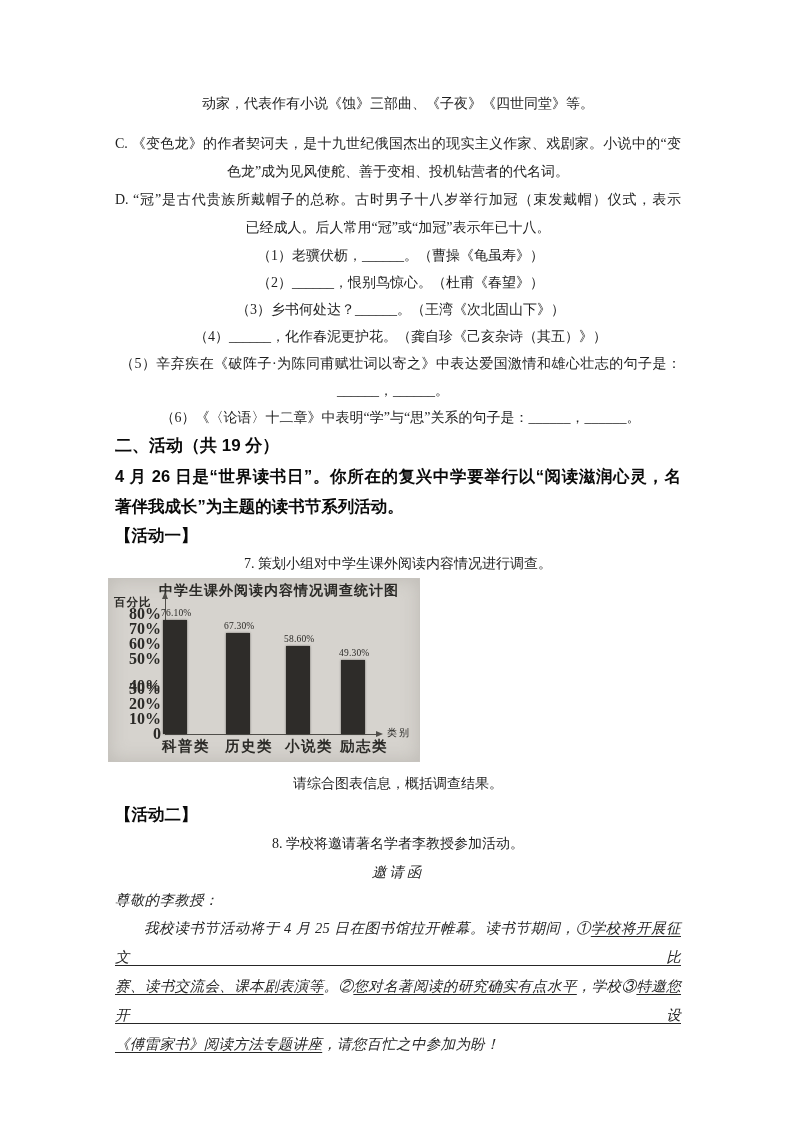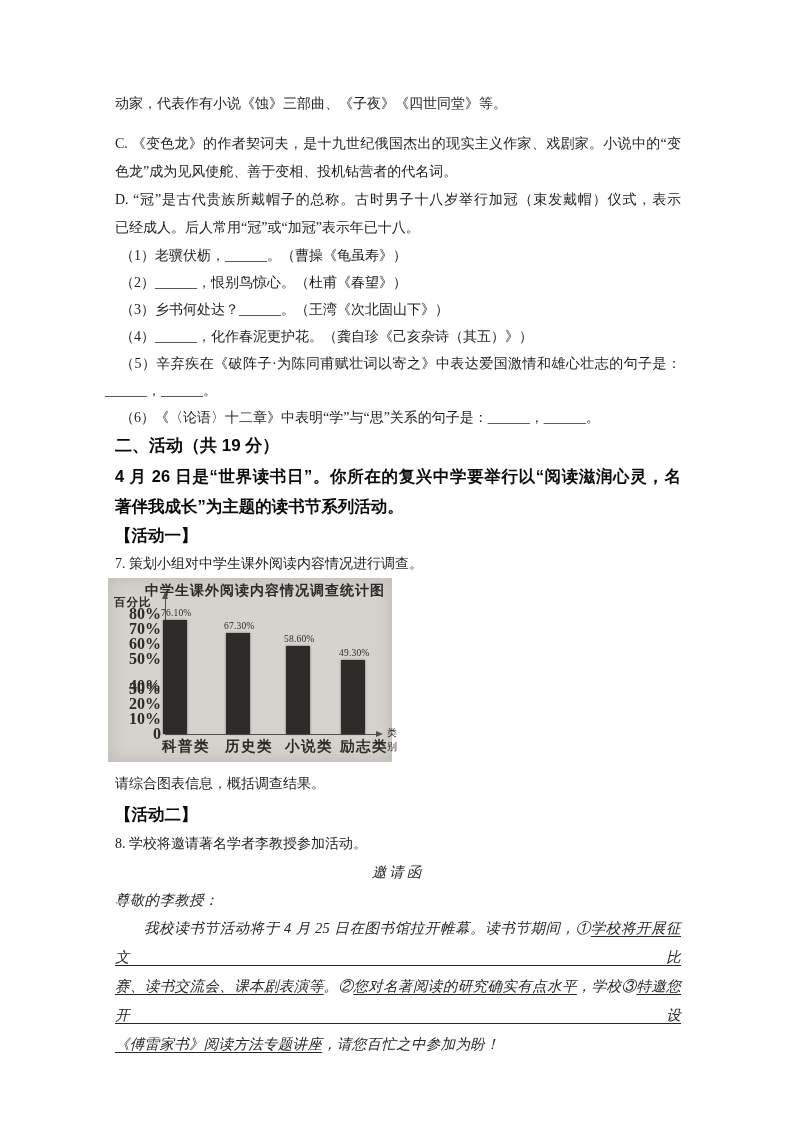--- a/index.html
+++ b/index.html
@@ -1,41 +1,41 @@
 <!DOCTYPE html>
 <html><head>
 <meta charset="utf-8">
 <style>
   * { margin:0; padding:0; box-sizing:border-box; }
   html,body { width:793px; height:1122px; }
   body { background:#ffffff; position:relative; overflow:hidden; }
   .content { position:absolute; left:115px; top:90px; width:566px; }
 
-  .t  { font-family:"Liberation Serif","DejaVu Serif",serif; font-size:14px; line-height:28px; color:#1e1e1e; }
+  .t  { font-family:"Liberation Serif","DejaVu Serif",serif; font-size:14px; line-height:28px; color:#1e1e1e;text-align:center; }
   .lh27 { line-height:27px; }
   .lh29 { line-height:29px; }
   .just { text-align:justify; text-align-last:justify; }
   .indent { padding-left:5px; }
   .outdent { margin-left:-10px; }
   .mb12 { margin-bottom:12px; }
   .mt8 { margin-top:8px; }
   .mt2 { margin-top:2px; }
 
   .hd { font-family:"Liberation Sans","DejaVu Sans",sans-serif; font-weight:bold; color:#0a0a0a; }
   .h2 { font-size:17px; line-height:30px; }
   .tb { font-size:16.5px; line-height:30px; }
   .h3 { font-size:16.5px; line-height:29px; }
 
   .kai { font-family:"Liberation Serif","DejaVu Serif",serif; font-style:italic; font-size:14.5px; line-height:29px; color:#262626; letter-spacing:0.3px; }
   .kai.center { text-align:center; letter-spacing:3px; line-height:28px; }
   .kai .u { text-decoration:underline; text-underline-offset:3px; }
   .ti2 { text-indent:29px; }
 
   
-  #chart { position:relative; left:-7px; width:284px; height:184px; background:#d6d3ce;
+  #chart { position:relative; left:-7px; width:312px; height:184px; background:#d6d3ce;
            border:1px solid #c7c4bf; color:#2b2a27;
            font-family:"Liberation Serif","DejaVu Serif",serif;
            box-shadow:inset 0 0 18px rgba(120,115,108,0.25); }
   .c-title { position:absolute; top:3px; left:34px; right:4px; text-align:center; font-size:14px; font-weight:bold; letter-spacing:1px; white-space:nowrap; }
   .c-ylab  { position:absolute; left:5px;  top:16px;  font-size:11.5px; font-weight:bold; letter-spacing:1px; }
   .c-yaxis { position:absolute; left:56px; top:20px;  width:1px; height:135px; background:#504e4a; }
   .c-xaxis { position:absolute; left:56px; top:155px; height:1px; width:212px; background:#504e4a; }
   .c-yarrow{ position:absolute; left:53px; top:13px; width:0; height:0;
              border-left:3.5px solid transparent; border-right:3.5px solid transparent; border-bottom:7px solid #504e4a; }
   .c-xarrow{ position:absolute; left:267px; top:152px; width:0; height:0;

